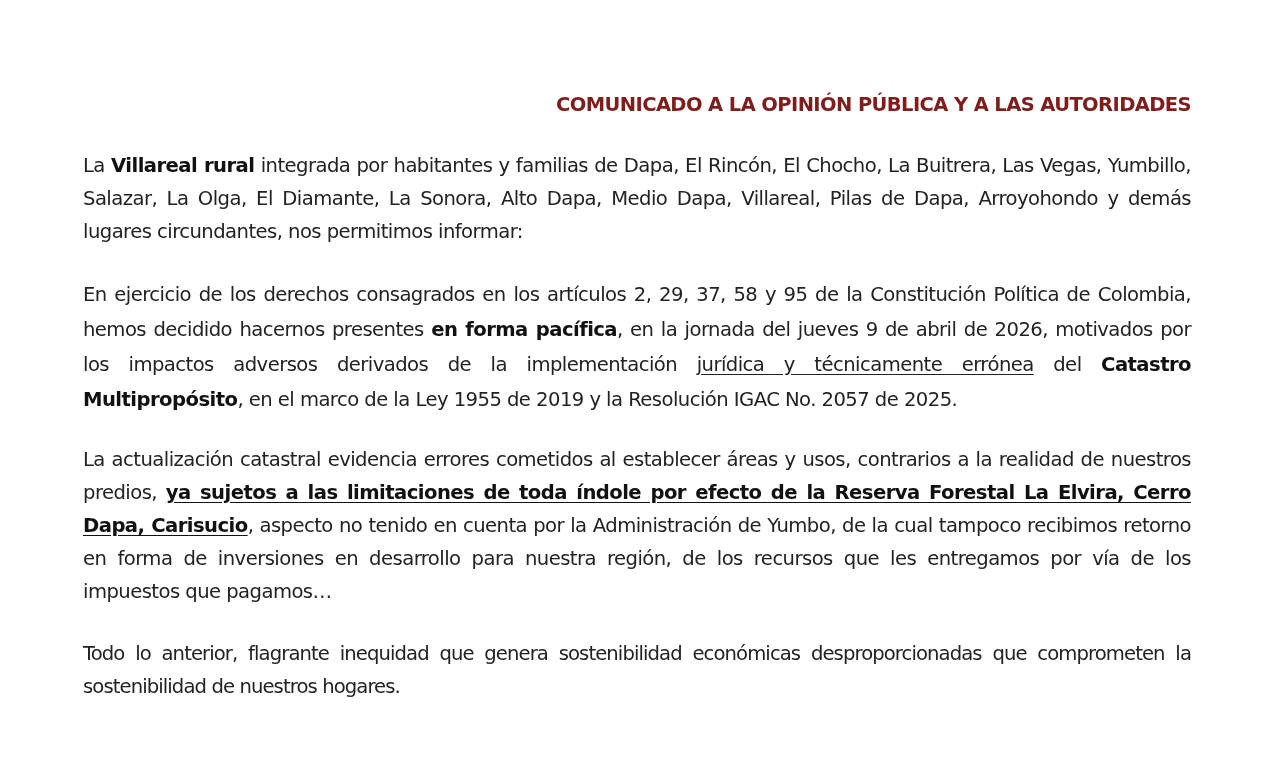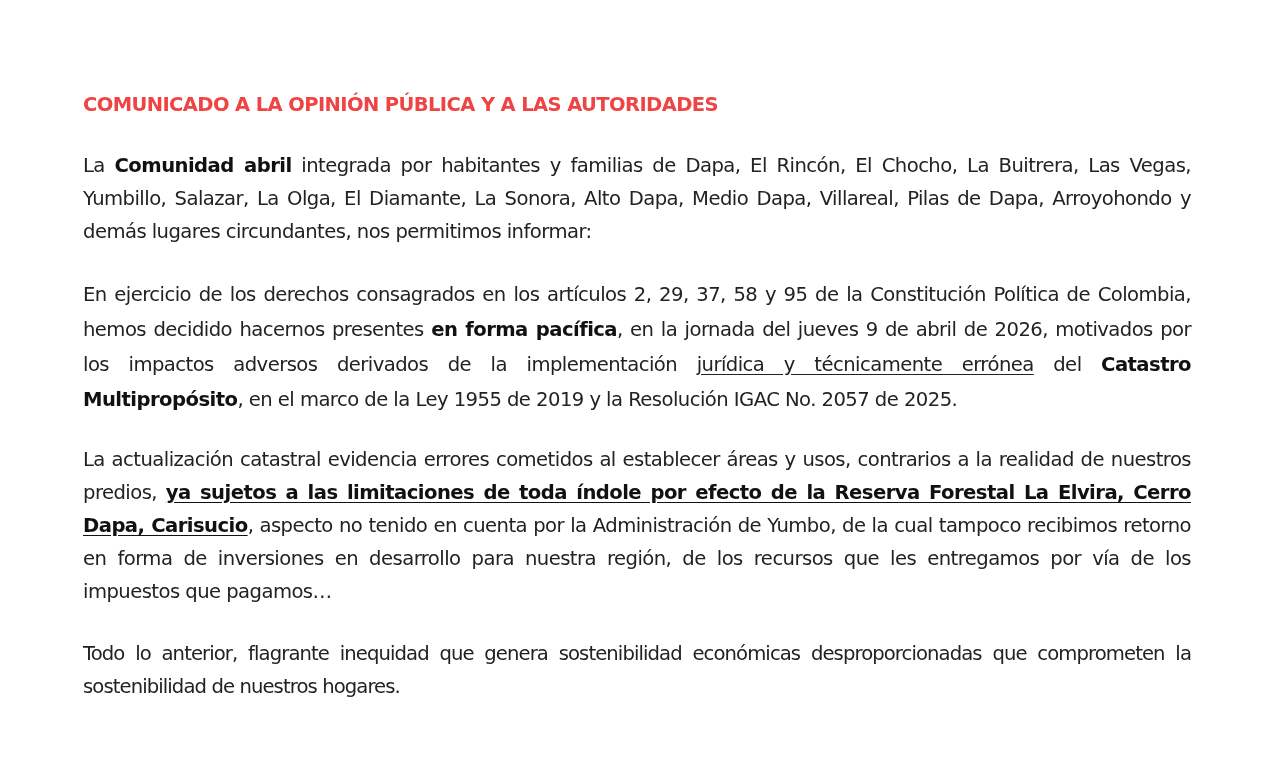--- a/index.html
+++ b/index.html
@@ -15,27 +15,27 @@
       font-family: "DejaVu Sans", sans-serif;
       color: #1a1a1a;
     }
     .page {
       position: absolute;
       left: 83px;
       top: 88px;
       width: 1108px;
     }
     .title {
-      text-align: left;
+      text-align: right;
       font-weight: bold;
       font-size: 19.5px;
       letter-spacing: -0.6px;
       margin: 0 0 27px 0;
       line-height: 34px;
-      color: #ef4444;
+      color: #7f1d1d;
     }
     .para {
       font-size: 19.6px;
       line-height: 33px;
       text-align: justify;
       text-align-last: left;
       letter-spacing: -0.55px;
       word-spacing: 0px;
       margin: 0 0 29px 0;
       color: #222;
@@ -46,21 +46,21 @@
     b, .bold { font-weight: bold; color: #111; }
     .u { text-decoration: underline; text-underline-offset: 3px; }
   </style>
 </head>
 <body>
 
 <div class="page">
   <div class="title">COMUNICADO A LA OPINIÓN PÚBLICA Y A LAS AUTORIDADES</div>
 
   <p class="para p1">
-    <span>La </span><b>Comunidad abril</b><span> integrada por habitantes y familias de Dapa, El Rincón, El Chocho, La Buitrera, Las Vegas, Yumbillo, Salazar, La Olga, El Diamante, La Sonora, Alto Dapa, Medio Dapa, Villareal, Pilas de Dapa, Arroyohondo y demás lugares circundantes, nos permitimos informar:</span>
+    <span>La </span><b>Villareal rural</b><span> integrada por habitantes y familias de Dapa, El Rincón, El Chocho, La Buitrera, Las Vegas, Yumbillo, Salazar, La Olga, El Diamante, La Sonora, Alto Dapa, Medio Dapa, Villareal, Pilas de Dapa, Arroyohondo y demás lugares circundantes, nos permitimos informar:</span>
   </p>
 
   <p class="para p2">
     <span>En ejercicio de los derechos consagrados en los artículos 2, 29, 37, 58 y 95 de la Constitución Política de Colombia, hemos decidido hacernos presentes </span><b>en forma pacífica</b><span>, en la jornada del jueves 9 de abril de 2026, motivados por los impactos adversos derivados de la implementación </span><span class="u">jurídica y técnicamente errónea</span><span> del </span><b>Catastro Multipropósito</b><span>, en el marco de la Ley 1955 de 2019 y la Resolución IGAC No. 2057 de 2025.</span>
   </p>
 
   <p class="para p3">
     <span>La actualización catastral evidencia errores cometidos al establecer áreas y usos, contrarios a la realidad de nuestros predios, </span><b class="u">ya sujetos a las limitaciones de toda índole por efecto de la Reserva Forestal La Elvira, Cerro Dapa, Carisucio</b><span>, aspecto no tenido en cuenta por la Administración de Yumbo, de la cual tampoco recibimos retorno en forma de inversiones en desarrollo para nuestra región,  de los recursos que les entregamos por vía de los impuestos que pagamos…</span>
   </p>
 

